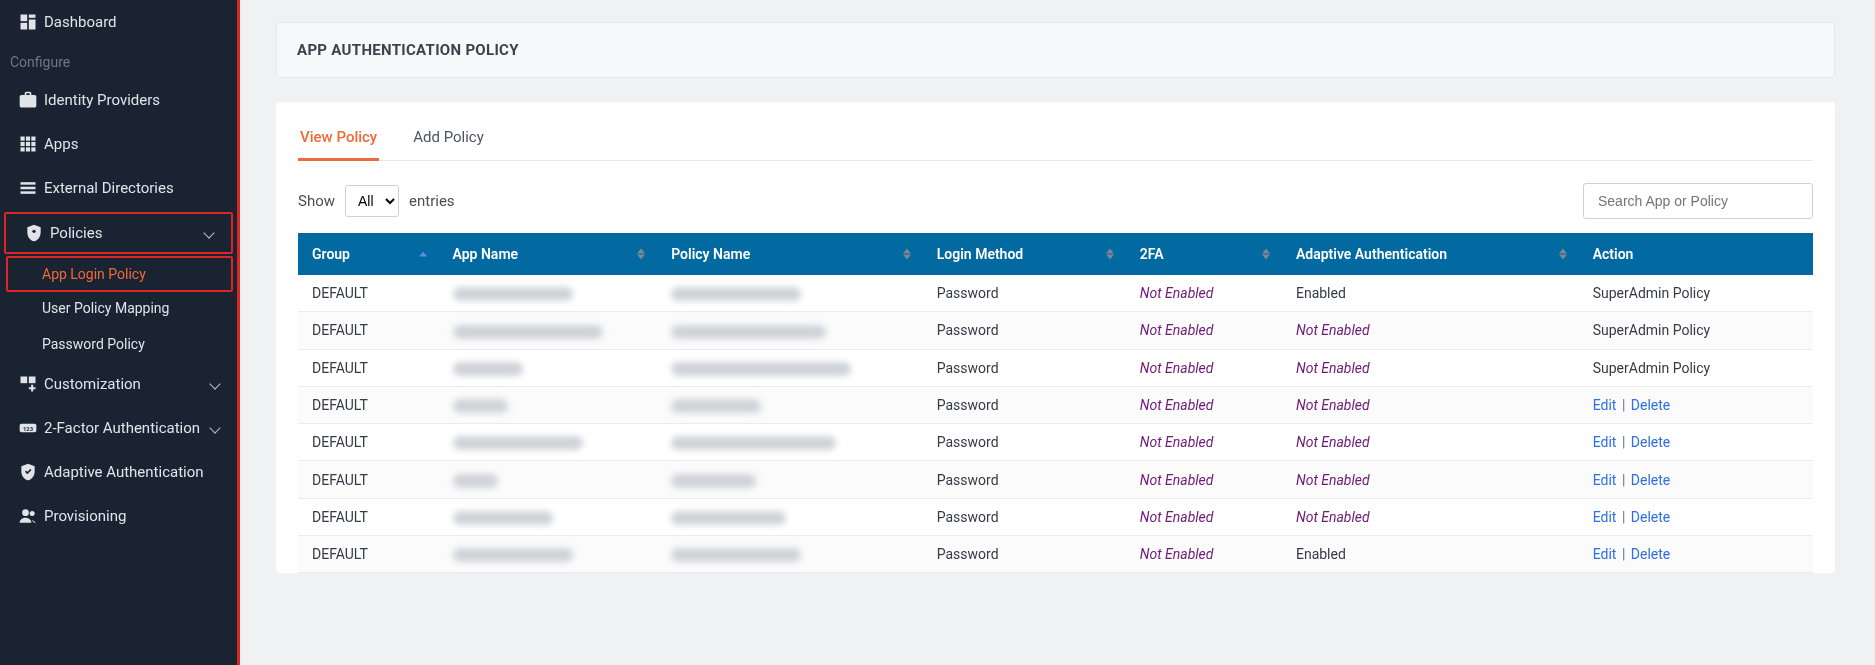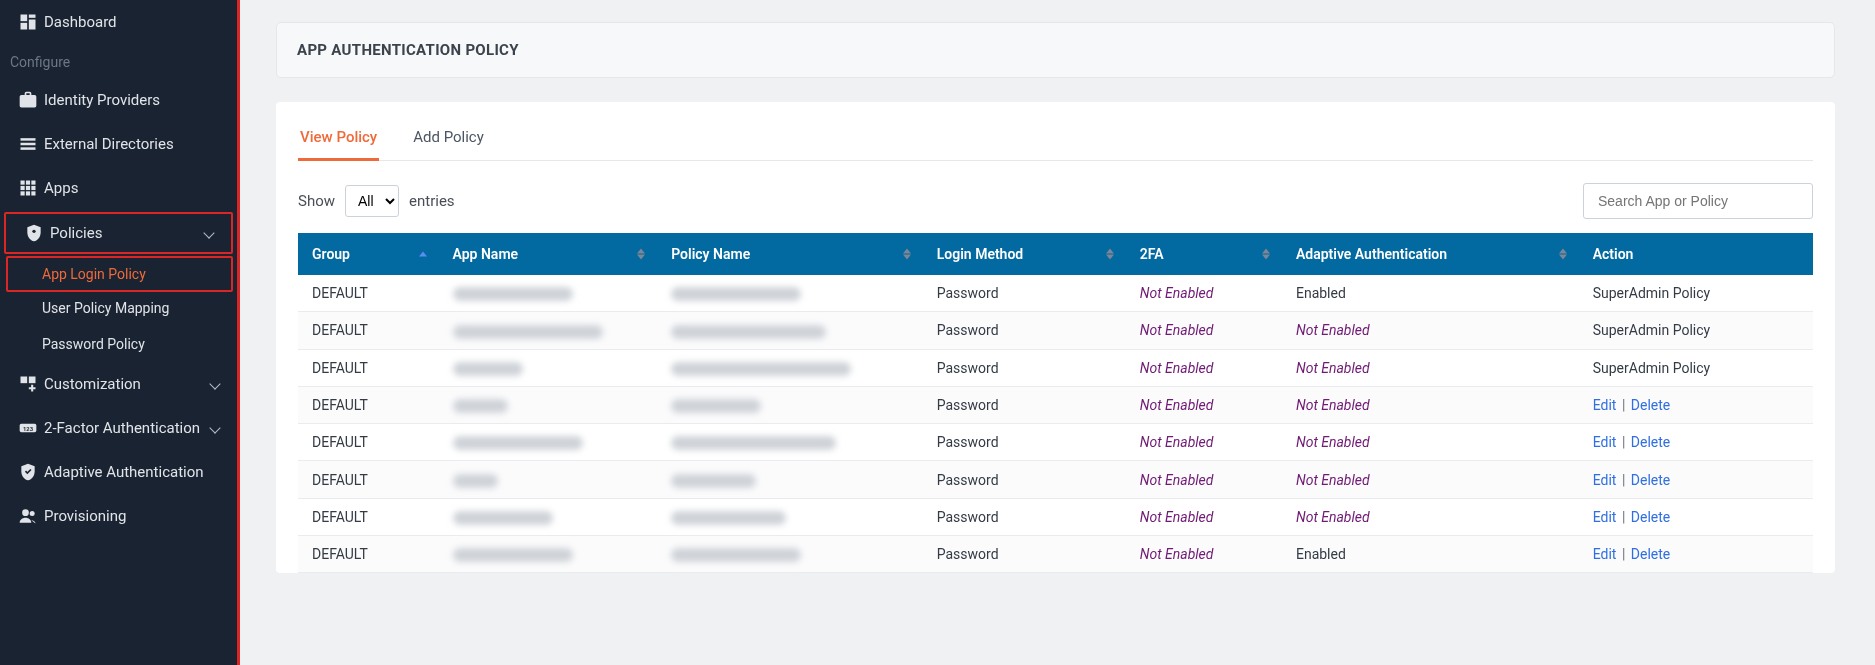--- a/index.html
+++ b/index.html
@@ -237,43 +237,43 @@
       <svg viewBox="0 0 24 24">
           <path d="M20 6h-4V4a2 2 0 0 0-2-2h-4a2 2 0 0 0-2 2v2H4a2 2 0 0 0-2 2v11a2 2 0 0 0 2 2h16a2 2 0 0 0 2-2V8a2 2 0 0 0-2-2zM10 4h4v2h-4z"></path>
         </svg>
     </span>
     <span class="nav-label">Identity Providers</span>
   </div>
 
   <div class="nav-item">
     <span class="nav-icon">
       <svg viewBox="0 0 24 24">
-          <rect x="3" y="5" width="18" height="3"></rect>
-          <rect x="3" y="10.5" width="18" height="3"></rect>
-          <rect x="3" y="16" width="18" height="3"></rect>
-        </svg>
-    </span>
-    <span class="nav-label">External Directories</span>
-  </div>
-
-  <div class="nav-item">
-    <span class="nav-icon">
-      <svg viewBox="0 0 24 24">
           <rect x="3" y="3" width="5" height="5"></rect>
           <rect x="9.5" y="3" width="5" height="5"></rect>
           <rect x="16" y="3" width="5" height="5"></rect>
           <rect x="3" y="9.5" width="5" height="5"></rect>
           <rect x="9.5" y="9.5" width="5" height="5"></rect>
           <rect x="16" y="9.5" width="5" height="5"></rect>
           <rect x="3" y="16" width="5" height="5"></rect>
           <rect x="9.5" y="16" width="5" height="5"></rect>
           <rect x="16" y="16" width="5" height="5"></rect>
         </svg>
     </span>
     <span class="nav-label">Apps</span>
+  </div>
+
+  <div class="nav-item">
+    <span class="nav-icon">
+      <svg viewBox="0 0 24 24">
+          <rect x="3" y="5" width="18" height="3"></rect>
+          <rect x="3" y="10.5" width="18" height="3"></rect>
+          <rect x="3" y="16" width="18" height="3"></rect>
+        </svg>
+    </span>
+    <span class="nav-label">External Directories</span>
   </div>
 
   <div class="nav-item boxed">
     <span class="nav-icon">
       <svg viewBox="0 0 24 24">
           <path d="M12 2 4 5v6c0 5.25 3.4 10.13 8 11 4.6-.87 8-5.75 8-11V5l-8-3z"></path>
           <circle cx="12" cy="10" r="2" fill="#1a2332"></circle>
         </svg>
     </span>
     <span class="nav-label">Policies</span>

